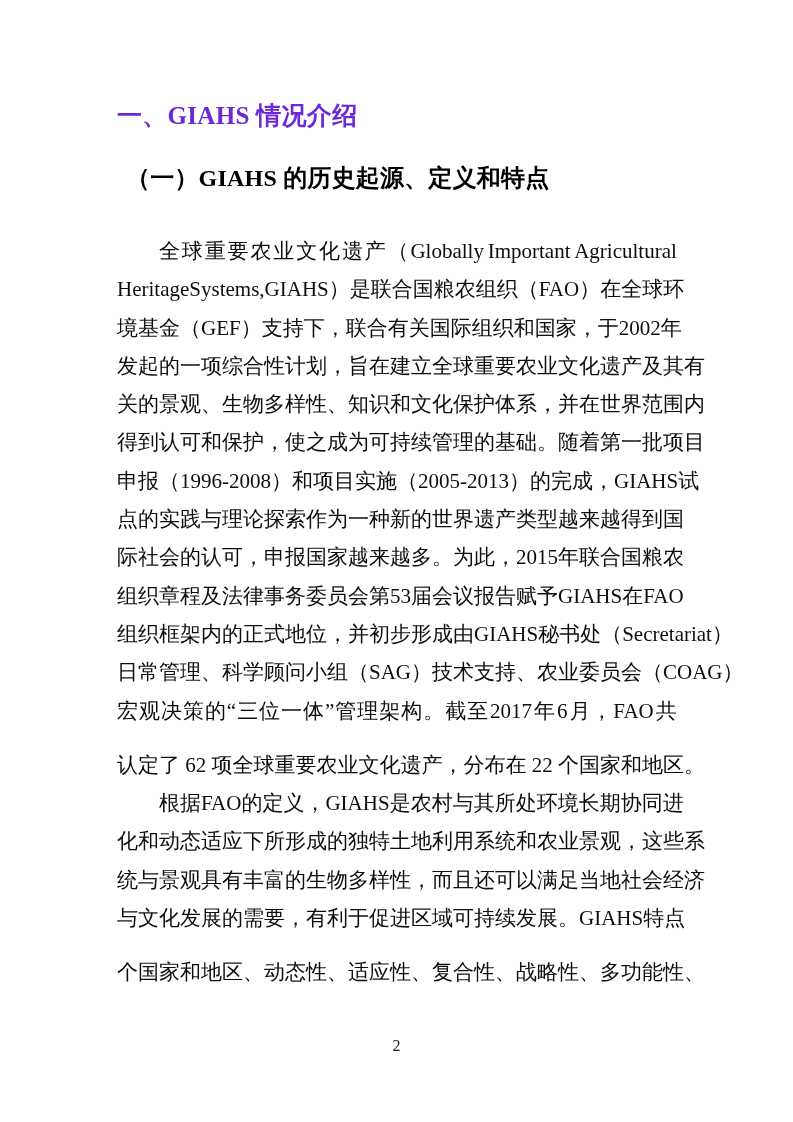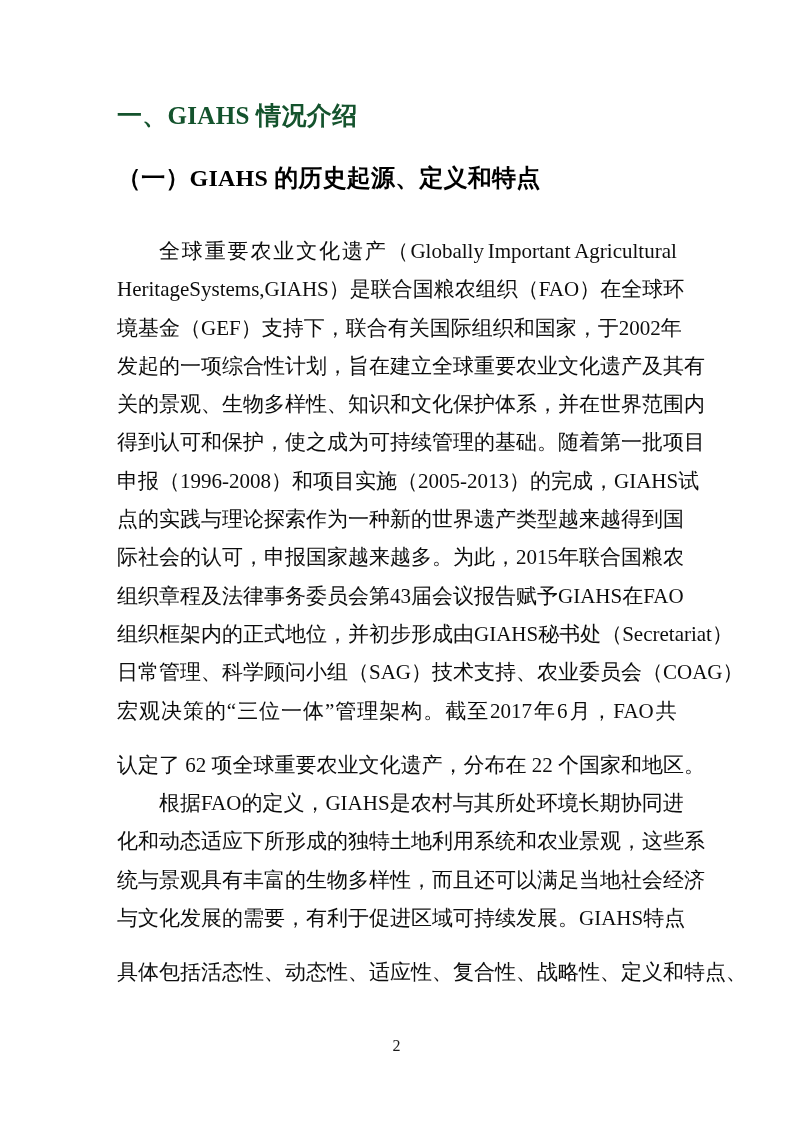--- a/index.html
+++ b/index.html
@@ -30,32 +30,32 @@
     margin: 0;
     padding: 0;
     position: absolute;
     top: 101px;
     left: 0;
     width: 560px;
     font-family: "Liberation Serif", "DejaVu Serif", serif;
     font-weight: bold;
     font-size: 25px;
     line-height: 30px;
-    color: #14532d;
+    color: #6d28d9;
     letter-spacing: 0.3px;
     white-space: nowrap;
   }
 
   
   .h2 {
     margin: 0;
     padding: 0;
     position: absolute;
     top: 163px;
-    left: 0;
+    left: 9px;
     width: 560px;
     font-family: "Liberation Serif", "DejaVu Serif", serif;
     font-weight: bold;
     font-size: 24px;
     line-height: 30px;
     color: #000000;
     letter-spacing: 0.2px;
     white-space: nowrap;
   }
 
@@ -372,21 +372,21 @@
           <span>及</span>
           <span>法</span>
           <span>律</span>
           <span>事</span>
           <span>务</span>
           <span>委</span>
           <span>员</span>
           <span>会</span>
           <span>第</span>
           <span> </span>
-          <span>43</span>
+          <span>53</span>
           <span> </span>
           <span>届</span>
           <span>会</span>
           <span>议</span>
           <span>报</span>
           <span>告</span>
           <span>赋</span>
           <span>予</span>
           <span> </span>
           <span>GIAHS</span>
@@ -593,20 +593,20 @@
           <span>持</span>
           <span>续</span>
           <span>发</span>
           <span>展</span>
           <span>。</span>
           <span>GIAHS</span>
           <span> </span>
           <span>特</span>
           <span>点</span>
         </div>
-        <div class="line flush">具体包括活态性、动态性、适应性、复合性、战略性、定义和特点、</div>
+        <div class="line flush">个国家和地区、动态性、适应性、复合性、战略性、多功能性、</div>
       </div>
 
   </div>
 
   <div class="folio">2</div>
 
 </div>
 
 </body></html>

